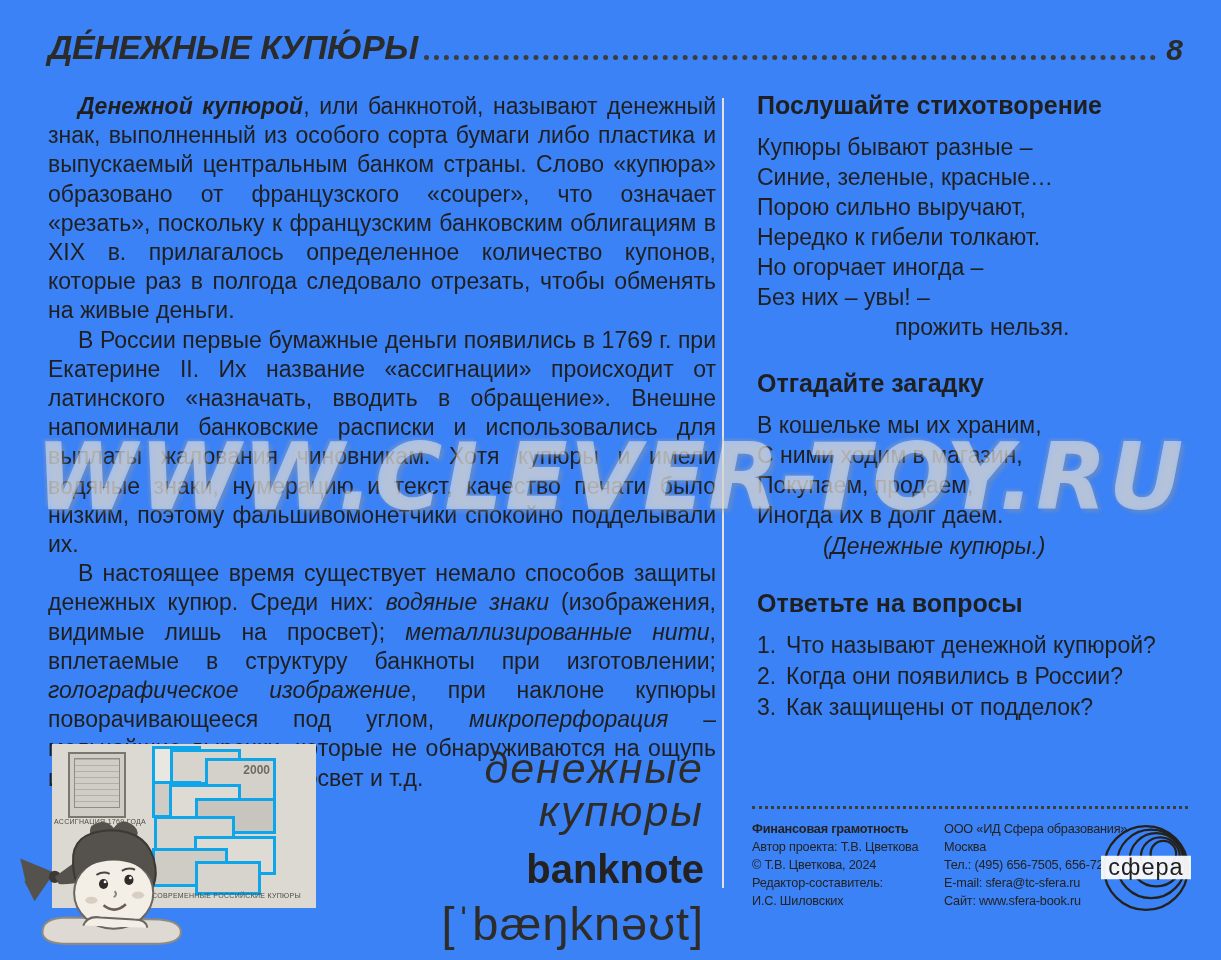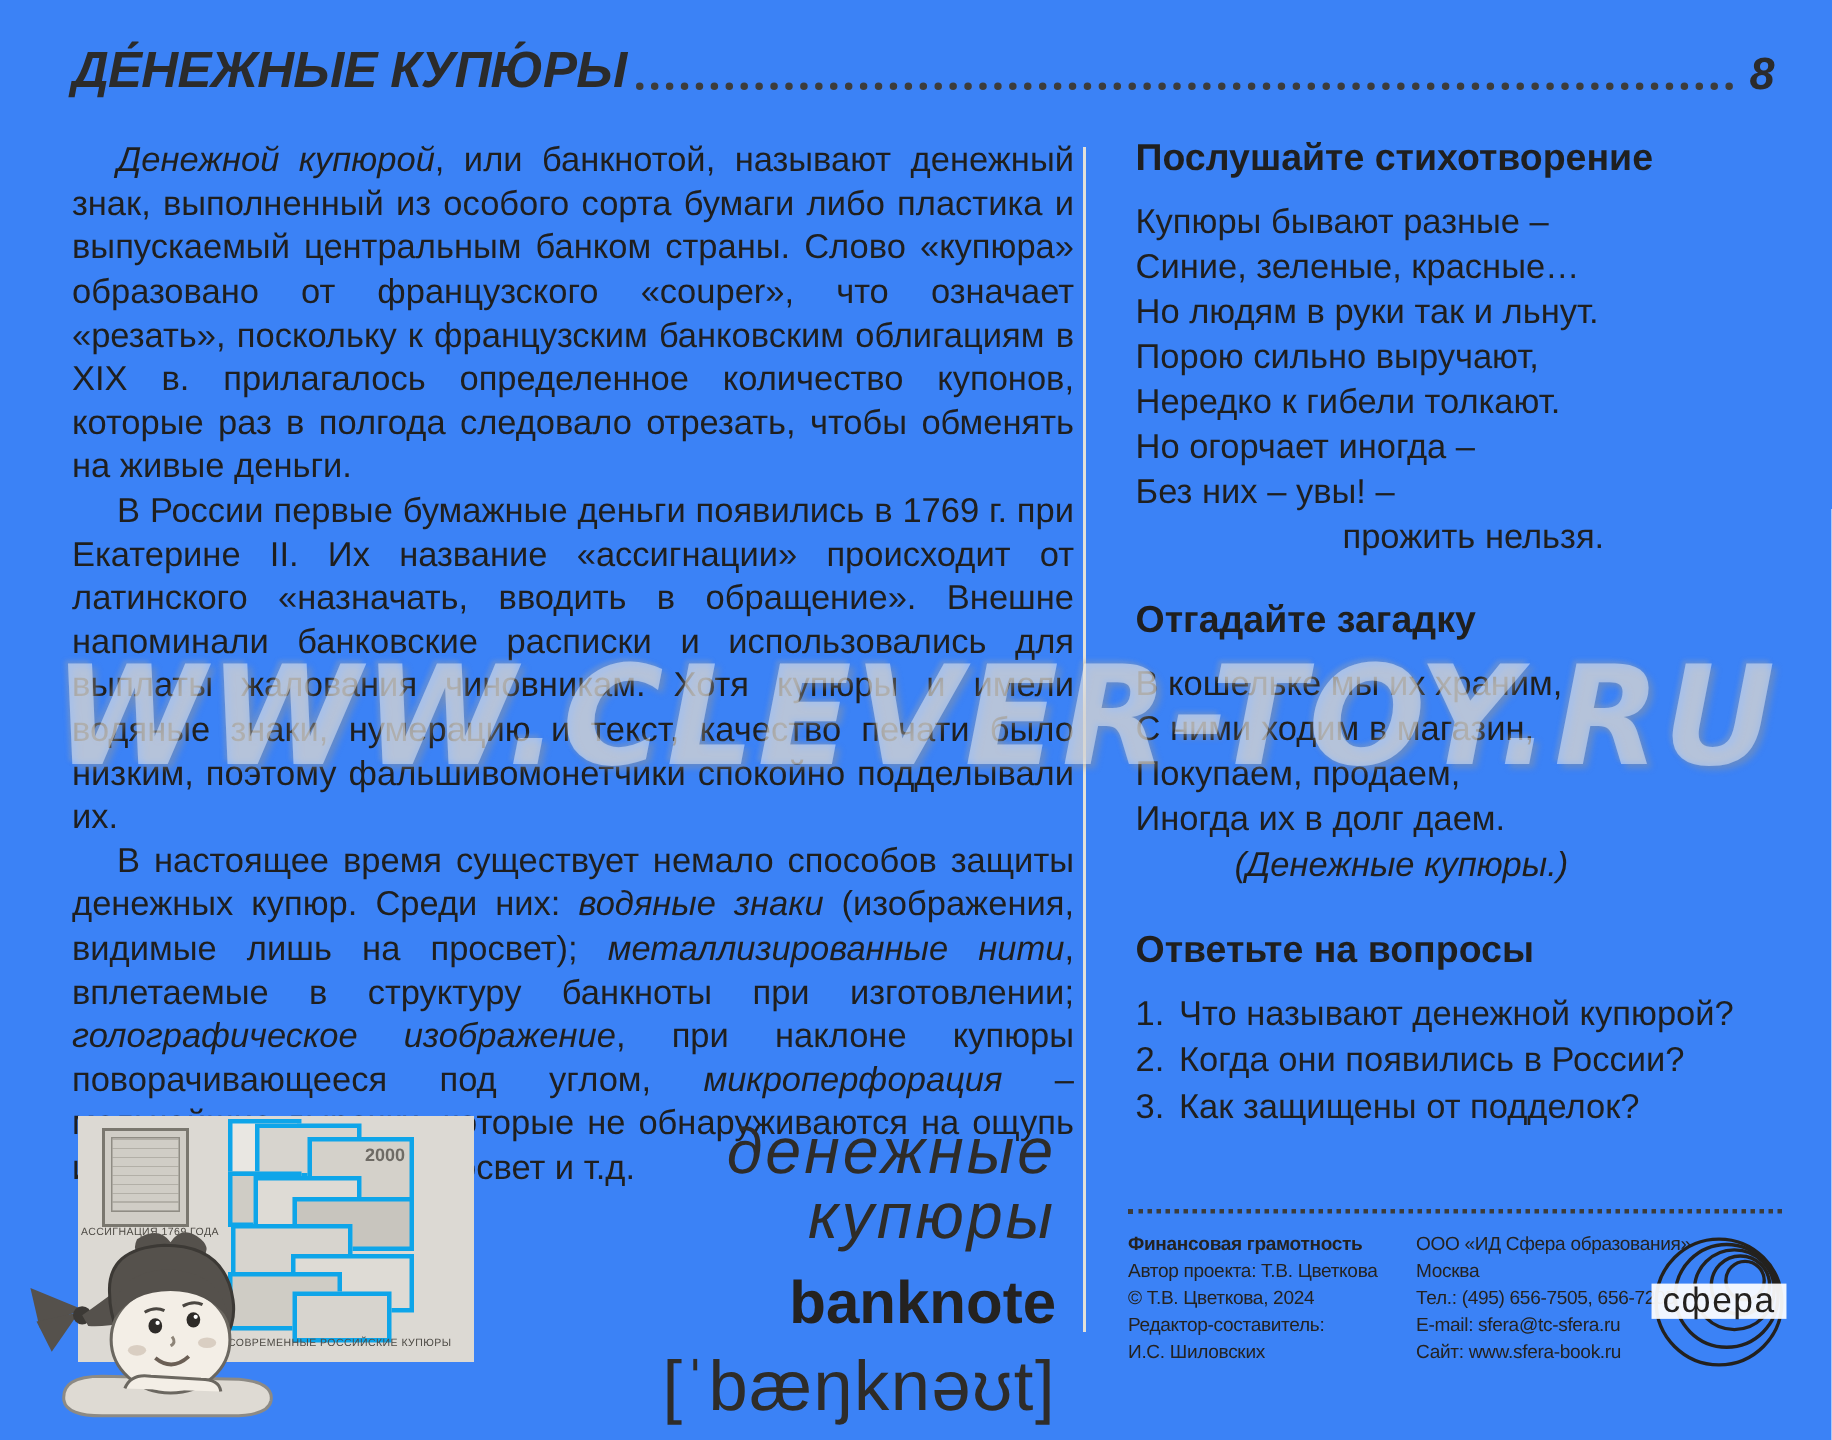--- a/index.html
+++ b/index.html
@@ -9,21 +9,21 @@
   
   .header{position:absolute;left:48px;right:38px;top:28px;display:flex;align-items:flex-end;}
   .title{font-style:italic;font-weight:bold;font-size:34px;letter-spacing:-0.5px;
          color:#2b2b2b;white-space:nowrap;}
   .leader{flex:1;height:0;border-bottom:5px dotted #3c3c3c;margin:0 10px 7px 6px;}
   .page-num{font-style:italic;font-weight:bold;font-size:30px;color:#2b2b2b;}
 
   
   .article{position:absolute;left:48px;top:92px;width:668px;}
   .para{margin:0;font-size:23px;line-height:29.2px;text-align:justify;text-indent:30px;}
-  .run-bi{font-weight:normal;font-style:italic;}
+  .run-bi{font-weight:bold;font-style:italic;}
   .run-i{font-style:italic;}
   .run-n{}
 
   
   .col-rule{position:absolute;left:722px;top:98px;width:2px;height:790px;background:#e2e0d9;}
 
   
   .right-col{position:absolute;left:757px;top:90px;width:430px;}
   .sec-head{margin:0 0 12px 0;font-weight:bold;font-size:25px;line-height:30px;}
   .poem-lines .line,.riddle-lines .line{font-size:23px;line-height:30px;}
@@ -92,21 +92,20 @@
     </div>
 
   <div class="col-rule"></div>
 
   <div class="right-col">
     <div class="sec">
       <h2 class="sec-head">Послушайте стихотворение</h2>
       <div class="poem-lines">
           <div class="line">Купюры бывают разные –</div>
           <div class="line">Синие, зеленые, красные…</div>
-          <div class="line">Но людям в руки так и льнут.</div>
           <div class="line">Порою сильно выручают,</div>
           <div class="line">Нередко к гибели толкают.</div>
           <div class="line">Но огорчает иногда –</div>
           <div class="line">Без них – увы! –</div>
           <div class="line ind">прожить нельзя.</div>
         </div>
     </div>
     <div class="sec">
       <h2 class="sec-head">Отгадайте загадку</h2>
       <div class="riddle-lines">

